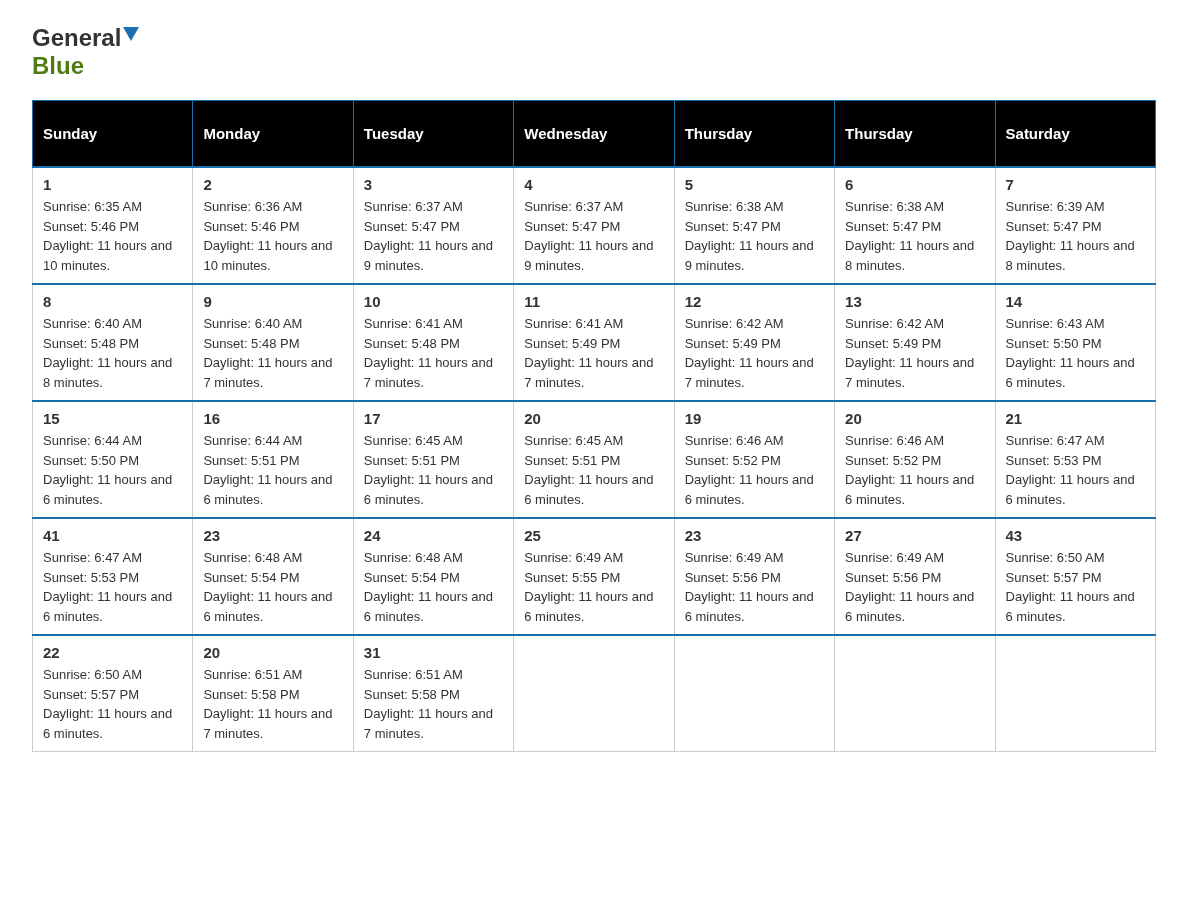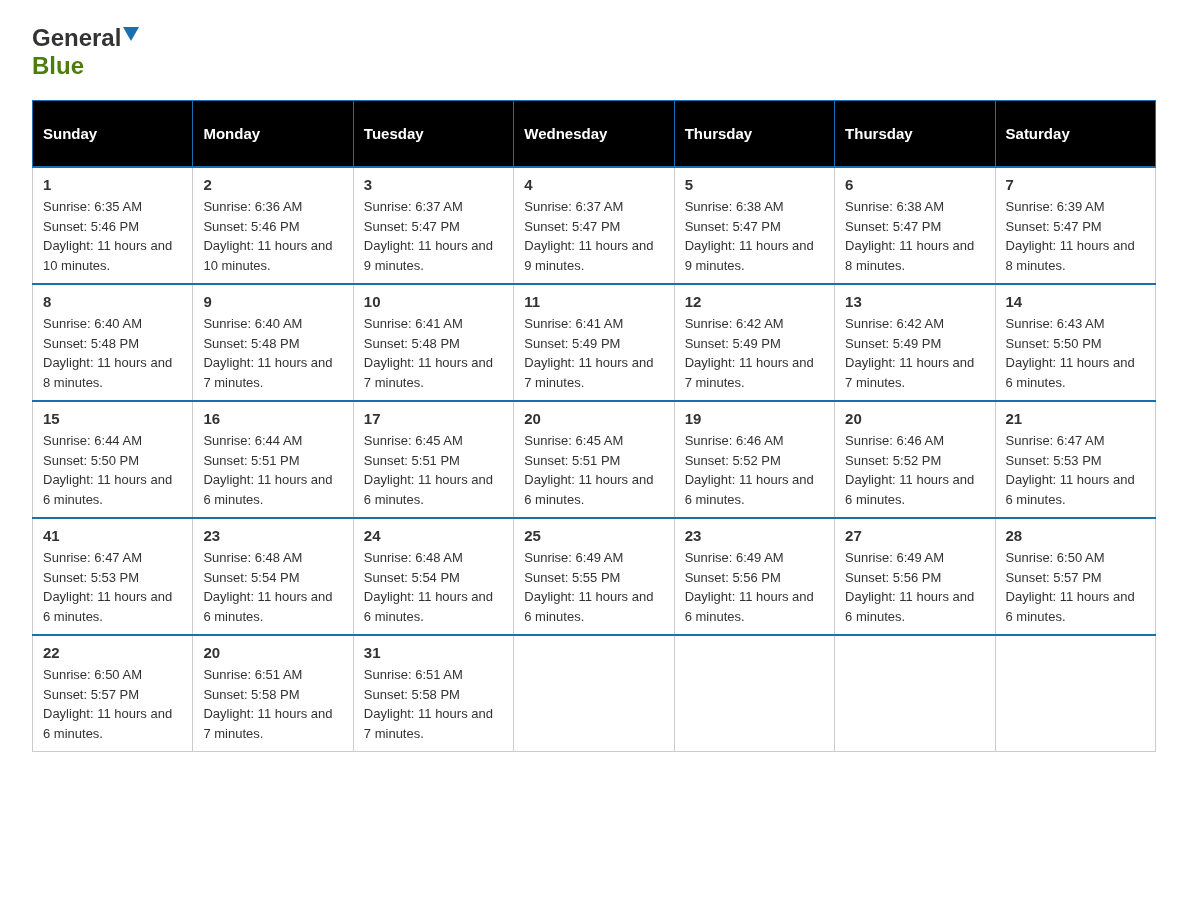--- a/index.html
+++ b/index.html
@@ -222,21 +222,21 @@
       </td>
         <td>
         <span class="day-number">23</span>
         <span class="day-info">Sunrise: 6:49 AM<br>Sunset: 5:56 PM<br>Daylight: 11 hours and 6 minutes.</span>
       </td>
         <td>
         <span class="day-number">27</span>
         <span class="day-info">Sunrise: 6:49 AM<br>Sunset: 5:56 PM<br>Daylight: 11 hours and 6 minutes.</span>
       </td>
         <td>
-        <span class="day-number">28</span>
+        <span class="day-number">43</span>
         <span class="day-info">Sunrise: 6:50 AM<br>Sunset: 5:57 PM<br>Daylight: 11 hours and 6 minutes.</span>
       </td>
       </tr>
       <tr>
         <td>
         <span class="day-number">22</span>
         <span class="day-info">Sunrise: 6:50 AM<br>Sunset: 5:57 PM<br>Daylight: 11 hours and 6 minutes.</span>
       </td>
         <td>
         <span class="day-number">20</span>

